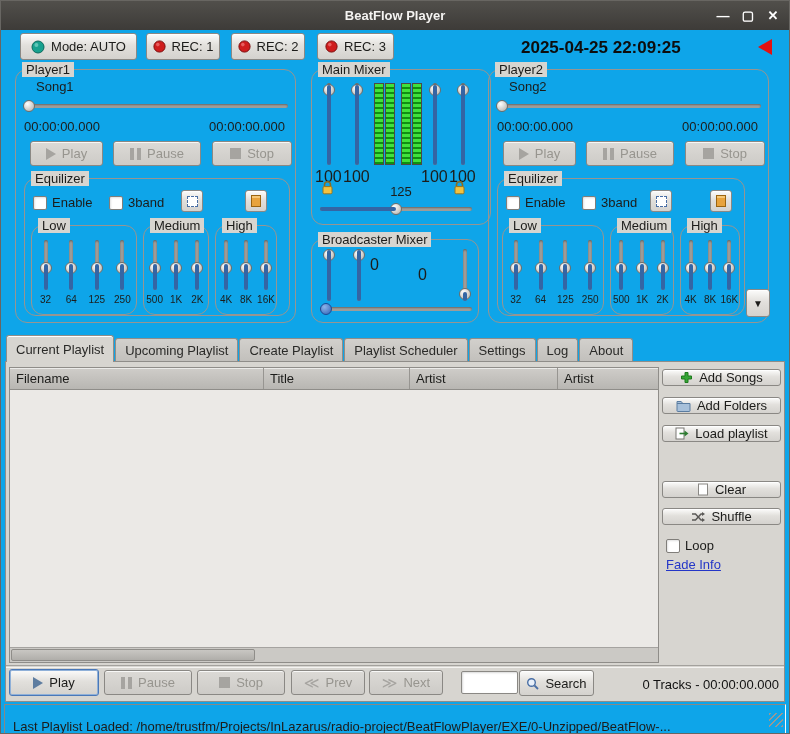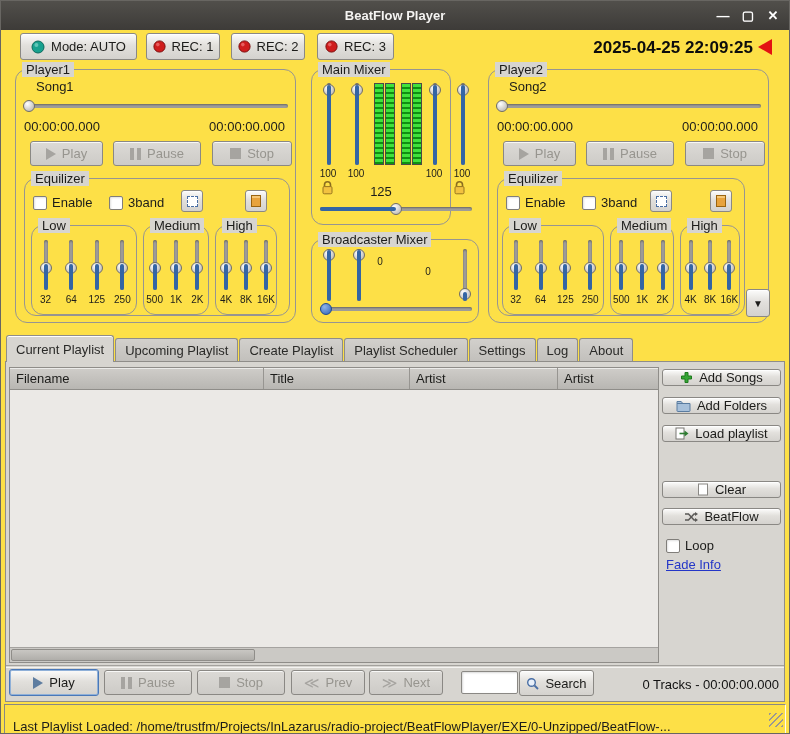--- a/index.html
+++ b/index.html
@@ -1,18 +1,18 @@
 <!DOCTYPE html>
 <html><head>
 <meta charset="utf-8">
 <style>
 *{margin:0;padding:0;box-sizing:border-box}
 button{appearance:none;background:none;border:none;font:inherit;cursor:default}
 body{font-family:"Liberation Sans",sans-serif;font-size:13px;color:#1c1c1a;background:#bfbdb9;width:790px;height:734px}
-#app{position:relative;width:790px;height:734px;background:#fde047;border:1px solid #686662;overflow:hidden}
+#app{position:relative;width:790px;height:734px;background:#0ea5e9;border:1px solid #686662;overflow:hidden}
 
 
 .titlebar{position:absolute;left:0;top:0;right:0;height:29px;background:linear-gradient(#514f4b,#3d3b38);display:flex;align-items:center;justify-content:center;color:#f4f3f1;font-weight:bold}
 .win-controls{position:absolute;right:8px;top:0;height:29px;display:flex;align-items:center;gap:9px}
 .win-controls span{width:16px;text-align:center;color:#fff;font-size:13px}
 
 
 .btn{position:absolute;display:flex;align-items:center;justify-content:center;gap:6px;background:linear-gradient(#fcfcfb,#e2e0dc 45%,#d4d2ce);border:1px solid #8a8884;border-radius:3px;box-shadow:inset 0 1px 0 rgba(255,255,255,.8);padding:0 6px;white-space:nowrap;color:#1c1c1a}
 .btn.dis{color:#97958f;background:linear-gradient(#dcdad6,#cdcbc7)}
 .btn.focus{border-color:#4a78b8;box-shadow:inset 0 0 0 1px #8fb0d8,inset 0 1px 0 rgba(255,255,255,.8)}
@@ -69,22 +69,22 @@
 .ic-pause i{display:block;width:4px;height:12px;background:#8f9bb0}
 .dis .ic-pause i{background:#a6a4a0}
 .ic-stop{width:11px;height:11px;background:#8f9bb0}
 .dis .ic-stop{background:#a6a4a0}
 .chev{font-size:15px;line-height:1;color:#5a6f88}
 .dis .chev{color:#a6a4a0}
 .icon-dashed{width:11px;height:11px;border:1px dashed #4a6fa5;background:#fff}
 .icon-orange{width:10px;height:12px;background:#e8a33c;border:1px solid #9a6410;box-shadow:inset 0 2px 0 #f6c776}
 .lock{position:absolute;width:14px;height:16px}
 .red-arrow{position:absolute;left:757px;top:38px;width:0;height:0;border-top:8px solid transparent;border-bottom:8px solid transparent;border-right:14px solid #e31212}
-.datetime{position:absolute;top:37px;left:520px;width:232px;text-align:right;font-size:17px;font-weight:bold;color:#0d0d0d}
-.val{position:absolute;font-size:10px;text-align:center}
+.datetime{position:absolute;top:37px;left:520px;width:232px;font-size:17px;font-weight:bold;color:#0d0d0d}
+.val{position:absolute;font-size:16px;}
 .val.center{text-align:center}
 
 
 .tabpanel{position:absolute;left:4px;top:360px;width:780px;height:341px;border:1px solid #8f8d89;background:#d7d5d0}
 .tabs{position:absolute;left:5px;top:334px;height:27px;display:flex;align-items:flex-end;z-index:5}
 .tab{height:23px;margin-bottom:1px;display:flex;align-items:center;padding:0 9px;background:linear-gradient(#d2d0cc,#c2c0bc);border:1px solid #8f8d89;border-bottom:none;border-radius:3px 3px 0 0;margin-right:1px;color:#2a2a28}
 .tab.active{height:27px;margin-bottom:0;background:#d7d5d0;box-shadow:inset 0 1px 0 #fff;z-index:6}
 
 
 .ptable{position:absolute;left:8px;top:366px;width:650px;height:296px;border:1px solid #8f8d89;background:#ebe9e6}
@@ -271,21 +271,21 @@
               <div class="vslider">
                 <div class="vknob"></div>
               </div>
               <div class="band-label">16K</div>
             </div>
         </div>
       </div>
     </div>
   </div>
 
-  <div class="gbox" style="left:310px;top:68px;width:140px;height:156px">
+  <div class="gbox" style="left:310px;top:68px;width:180px;height:156px">
     <span class="glabel">Main Mixer</span>
     <div class="vslider abs kt" style="left:10px;top:12px;height:84px">
         <div class="vknob"></div>
       </div>
     <div class="vslider abs kt" style="left:38px;top:12px;height:84px">
         <div class="vknob"></div>
       </div>
     <div class="vu" style="left:62px;top:13px;height:82px"></div>
     <div class="vu" style="left:73px;top:13px;height:82px"></div>
     <div class="vu" style="left:89px;top:13px;height:82px"></div>
@@ -515,21 +515,21 @@
   </button>
   <button class="btn side-btn" style="top:507px">
     <span class="ic">
         <svg width="14" height="12" viewBox="0 0 14 12">
           <path d="M1 3h3.5L10 9h2" stroke="#5a5856" stroke-width="1.4" fill="none"></path>
           <path d="M1 9h3.5L10 3h2" stroke="#5a5856" stroke-width="1.4" fill="none"></path>
           <path d="M11 1l3 2-3 2z" fill="#5a5856"></path>
           <path d="M11 7l3 2-3 2z" fill="#5a5856"></path>
         </svg>
       </span>
-    <span>BeatFlow</span>
+    <span>Shuffle</span>
   </button>
   <label class="check" style="left:665px;top:537px">
     <span class="box"></span>
     <span>Loop</span>
   </label>
   <a class="link" style="left:665px;top:556px" href="#">Fade Info</a>
 
   <div class="hr"></div>
   <button class="btn focus" style="left:8px;top:668px;width:90px;height:27px">
     <span class="ic tri-play"></span>

